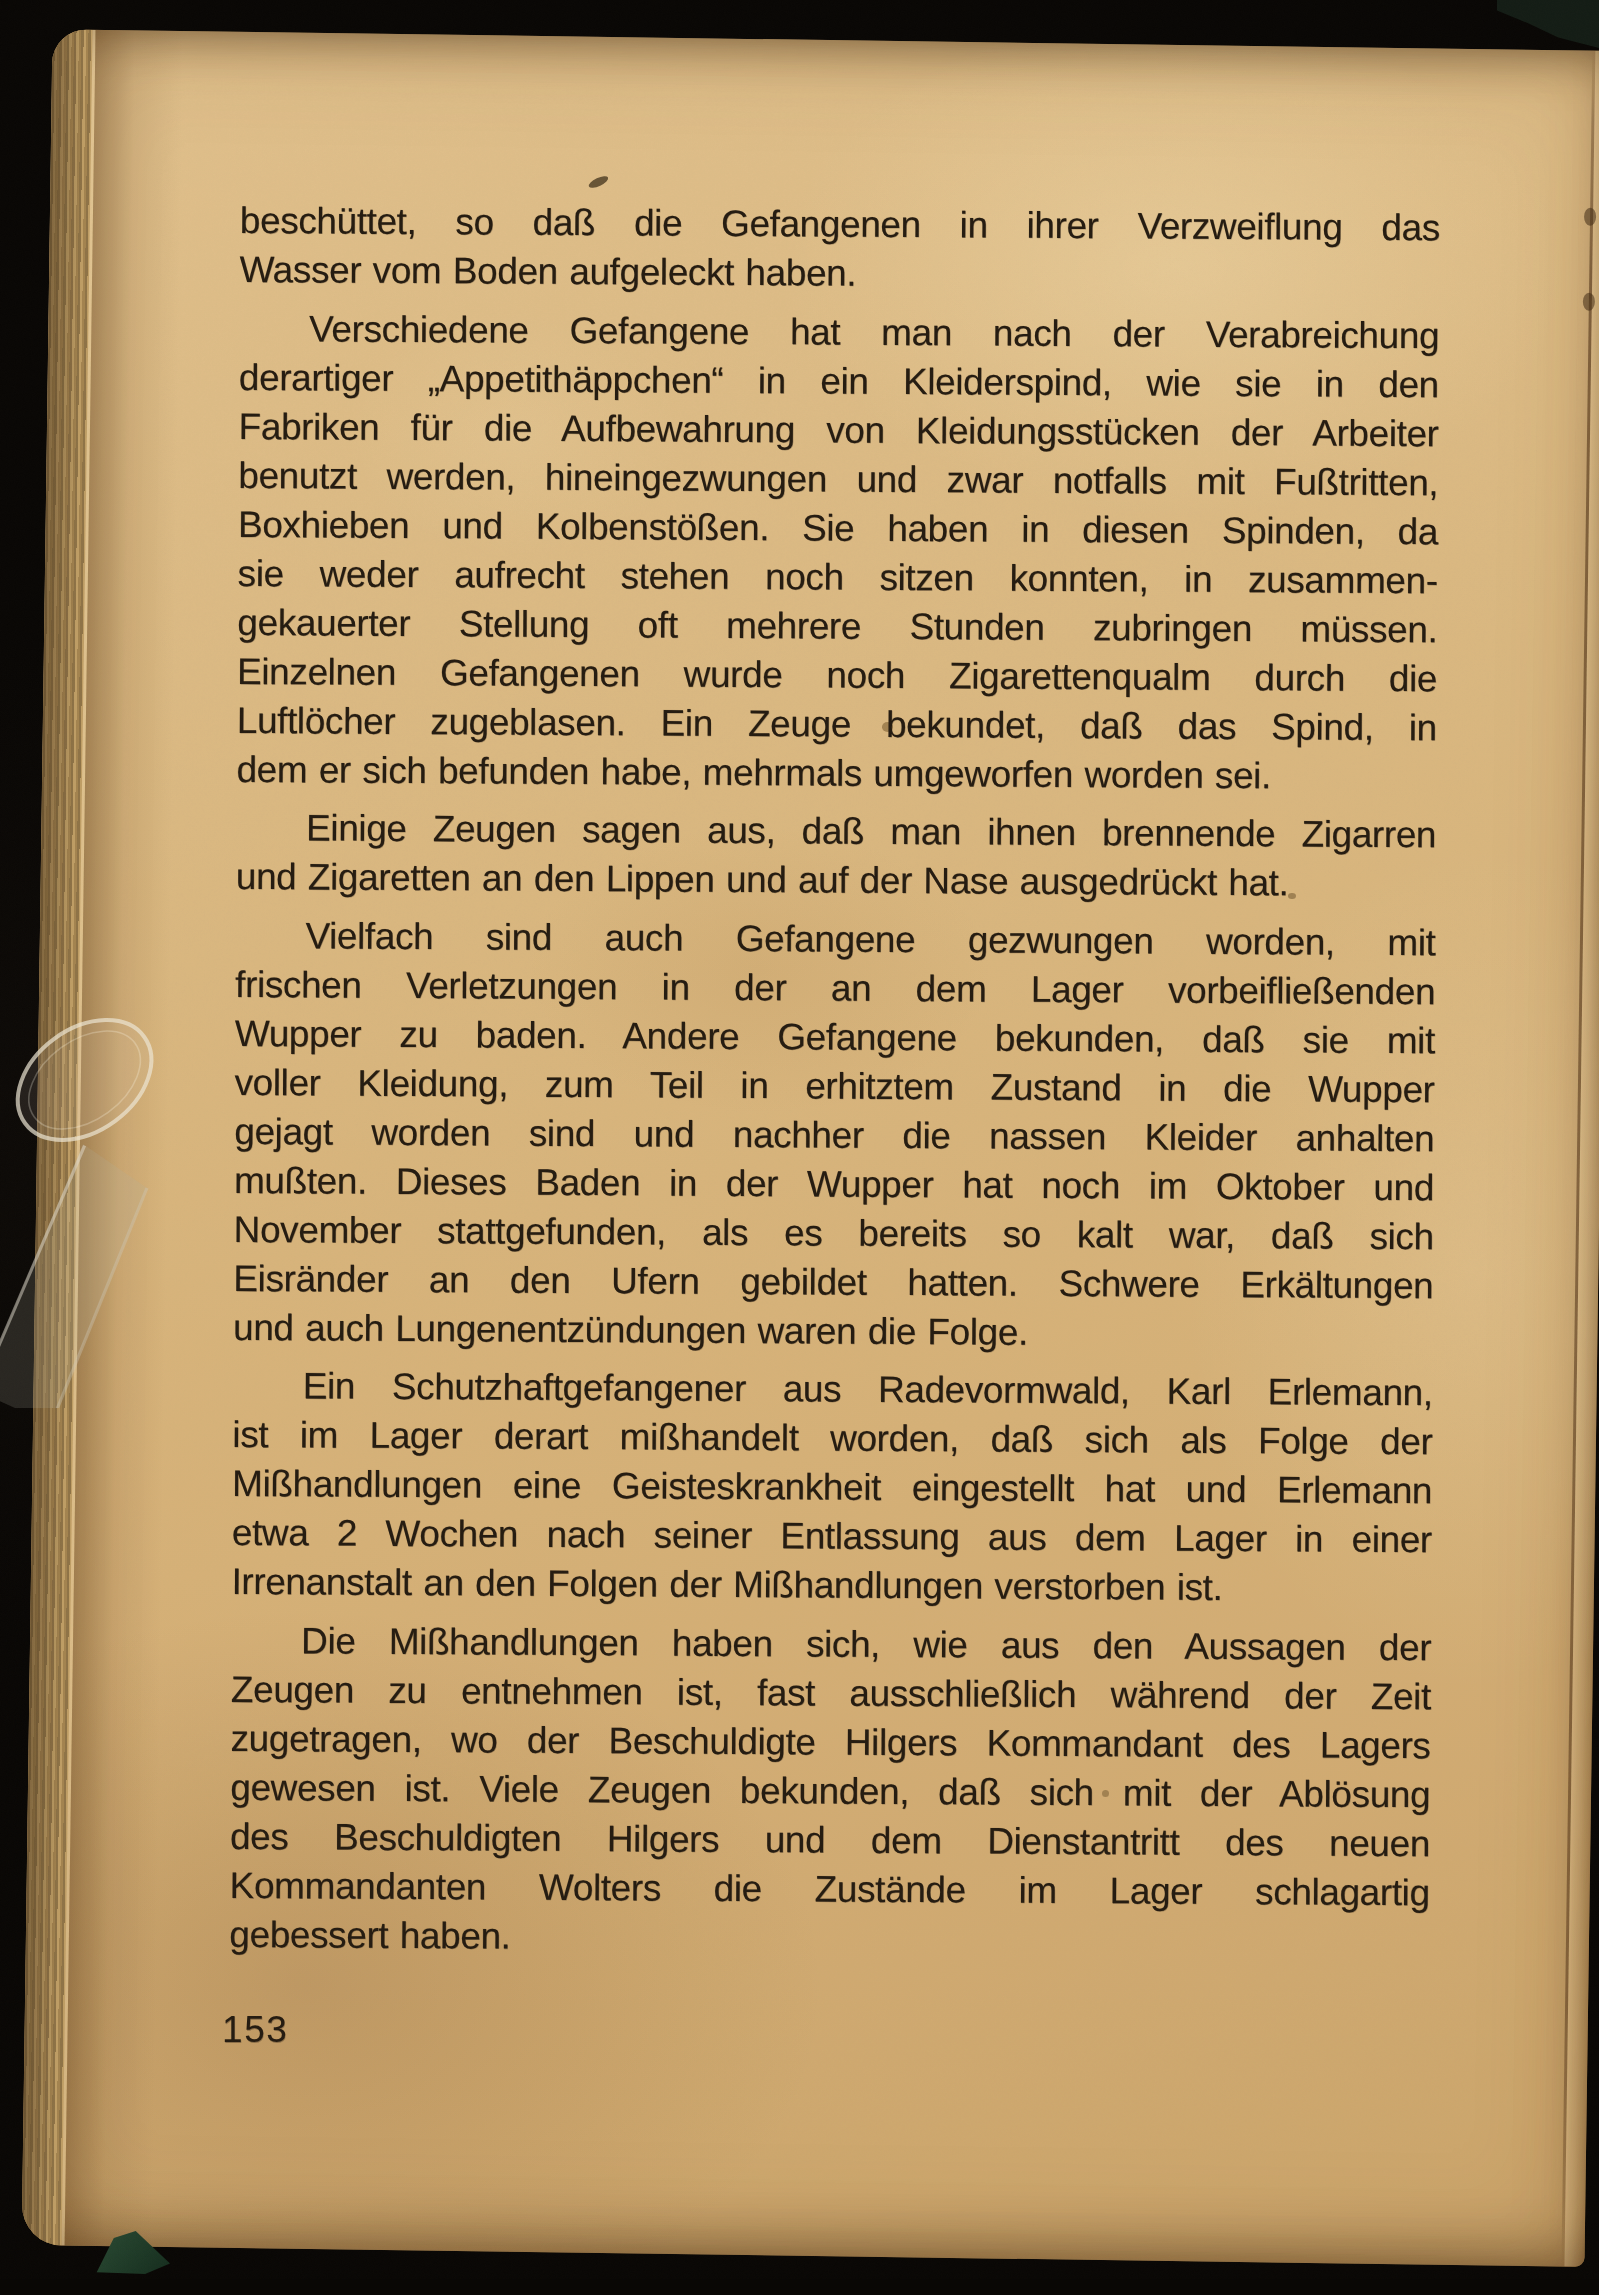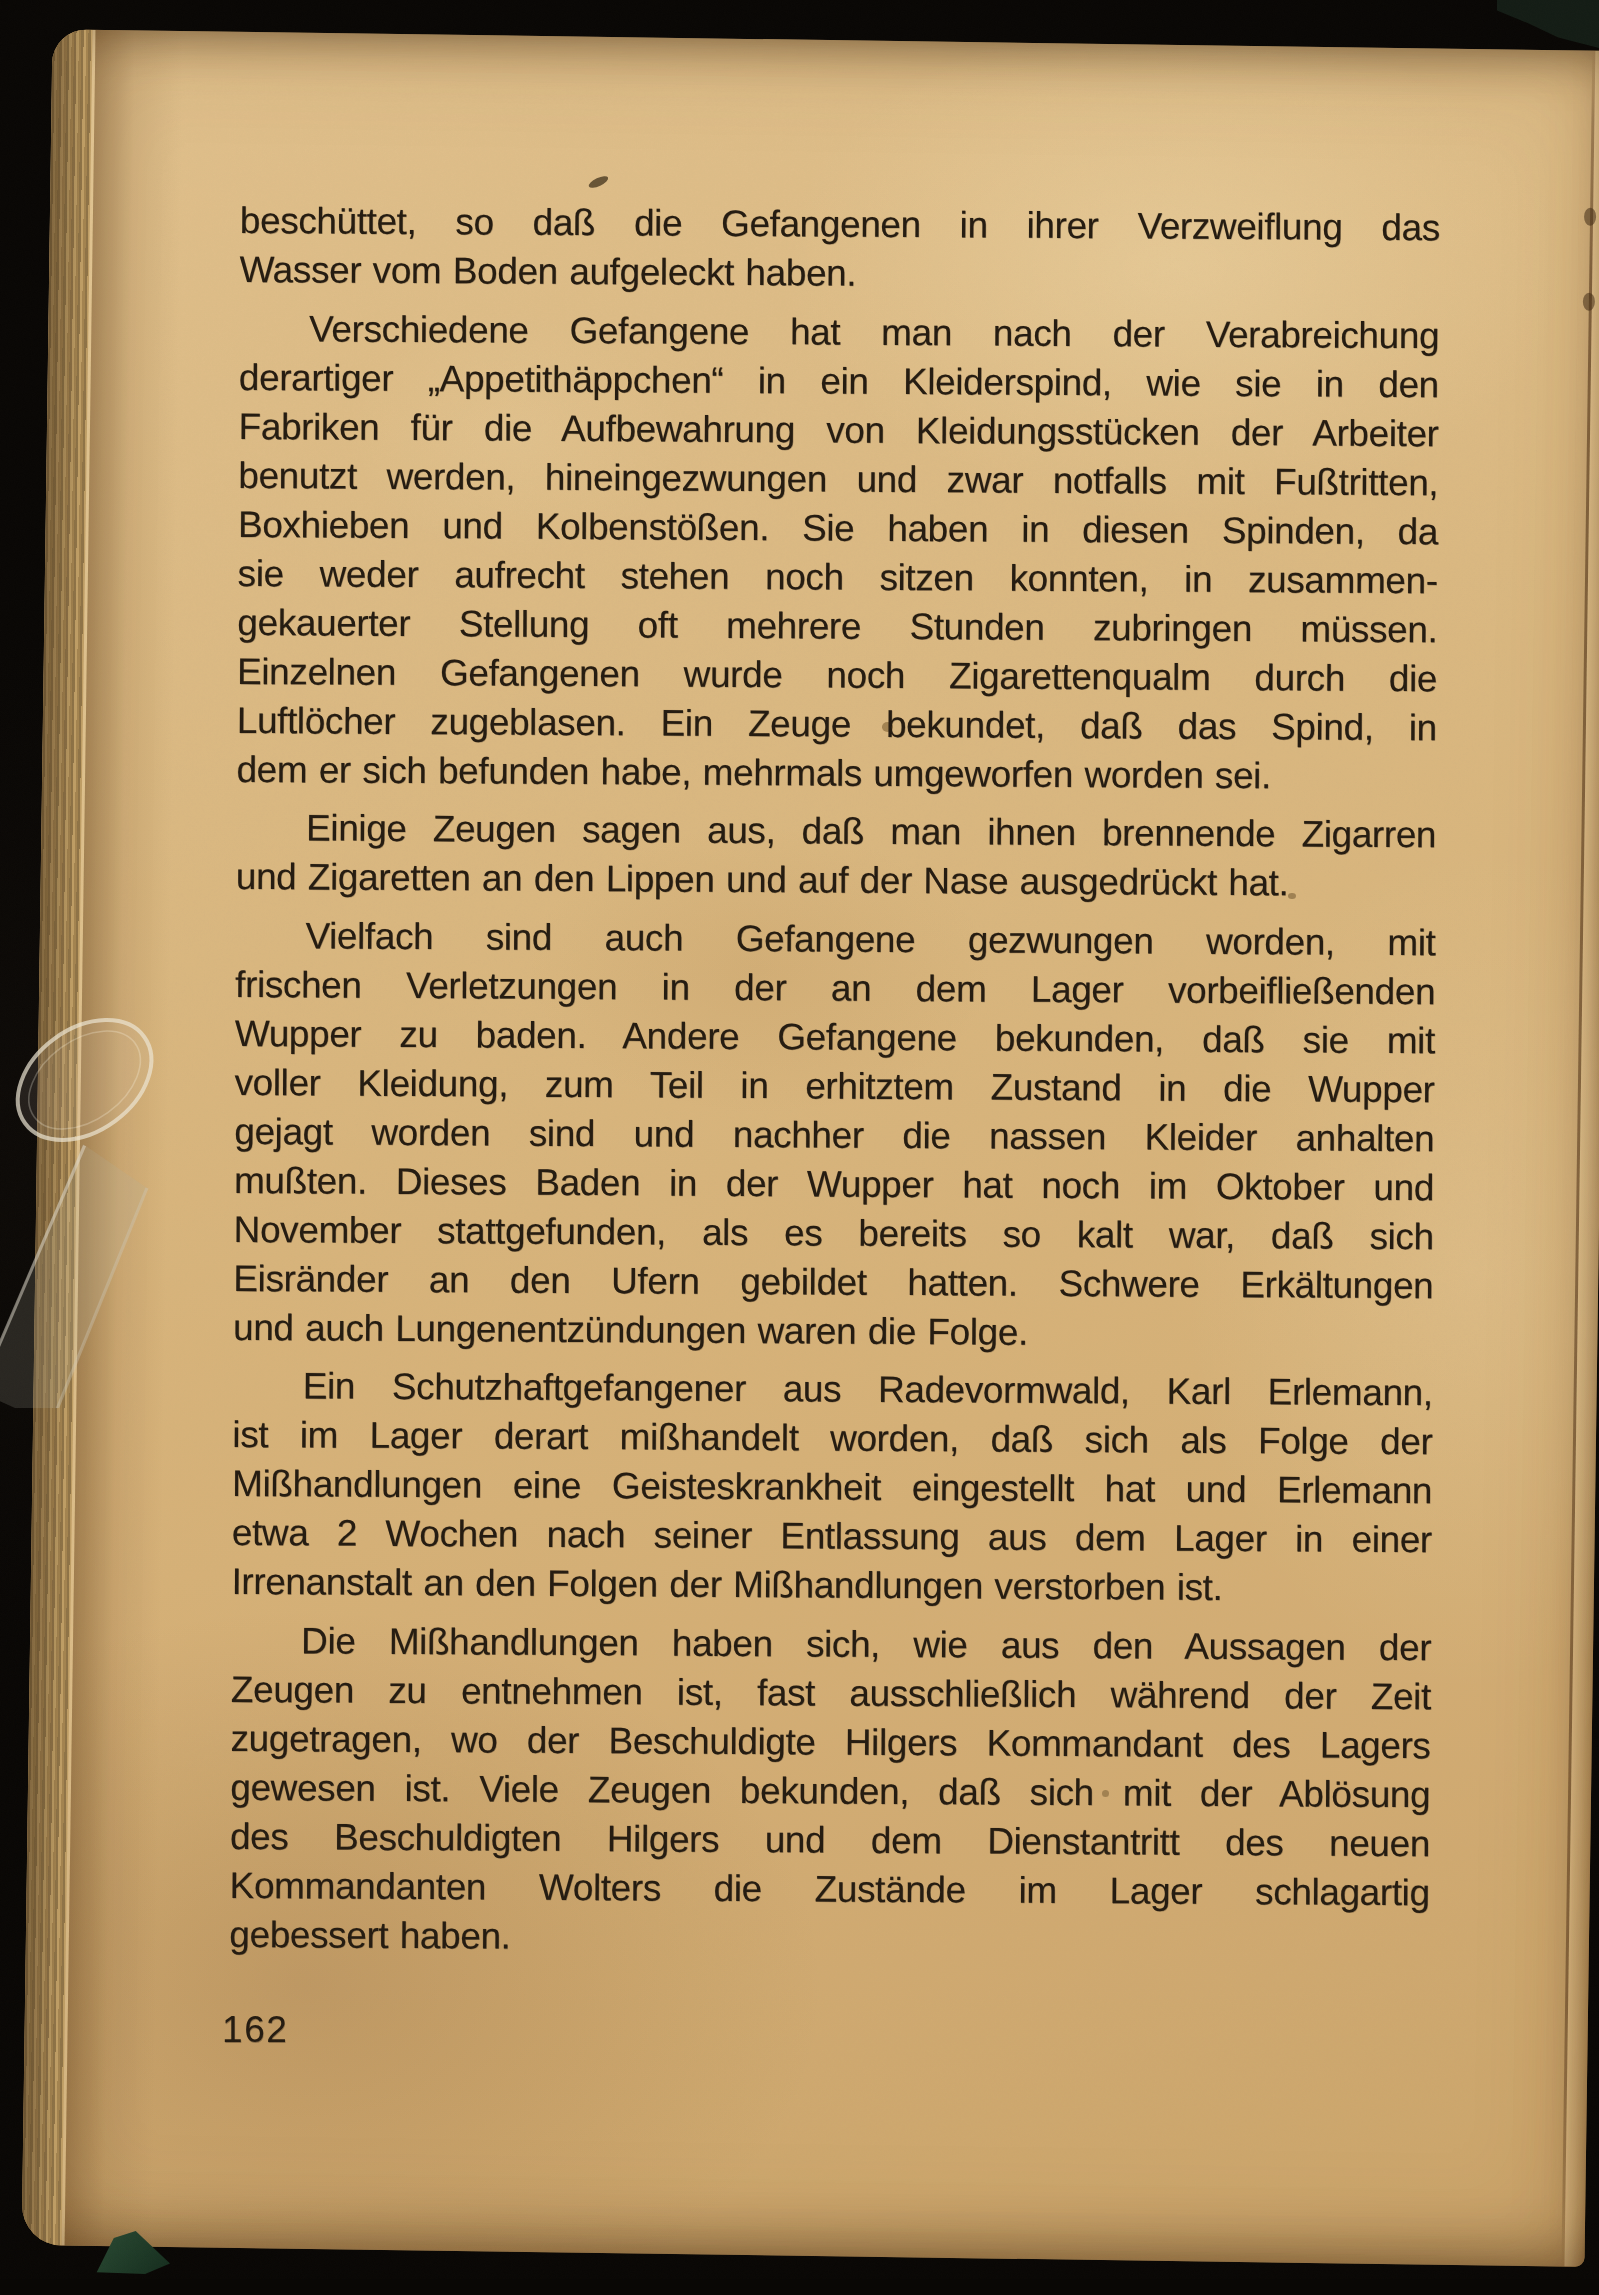--- a/index.html
+++ b/index.html
@@ -289,21 +289,21 @@
         <div class="line first">Die Mißhandlungen haben sich, wie aus den Aussagen der</div>
         <div class="line">Zeugen zu entnehmen ist, fast ausschließlich während der Zeit</div>
         <div class="line">zugetragen, wo der Beschuldigte Hilgers Kommandant des Lagers</div>
         <div class="line">gewesen ist. Viele Zeugen bekunden, daß sich mit der Ablösung</div>
         <div class="line">des Beschuldigten Hilgers und dem Dienstantritt des neuen</div>
         <div class="line">Kommandanten Wolters die Zustände im Lager schlagartig</div>
         <div class="line last">gebessert haben.</div>
       </div>
     </main>
 
-  <div class="page-number">162</div>
+  <div class="page-number">153</div>
 
   <svg class="grain-photo" width="1600" height="2295" aria-hidden="true" viewBox="0 0 2000 2870">
     <filter id="photoNoise">
       <feTurbulence type="fractalNoise" baseFrequency="0.9" numOctaves="2" seed="21" stitchTiles="stitch"></feTurbulence>
       <feColorMatrix type="matrix" values="0 0 0 0 0.5  0 0 0 0 0.45  0 0 0 0 0.35  0 0 0 0.05 0"></feColorMatrix>
     </filter>
     <rect width="2000" height="2870" filter="url(#photoNoise)"></rect>
   </svg>
 
 </div>

